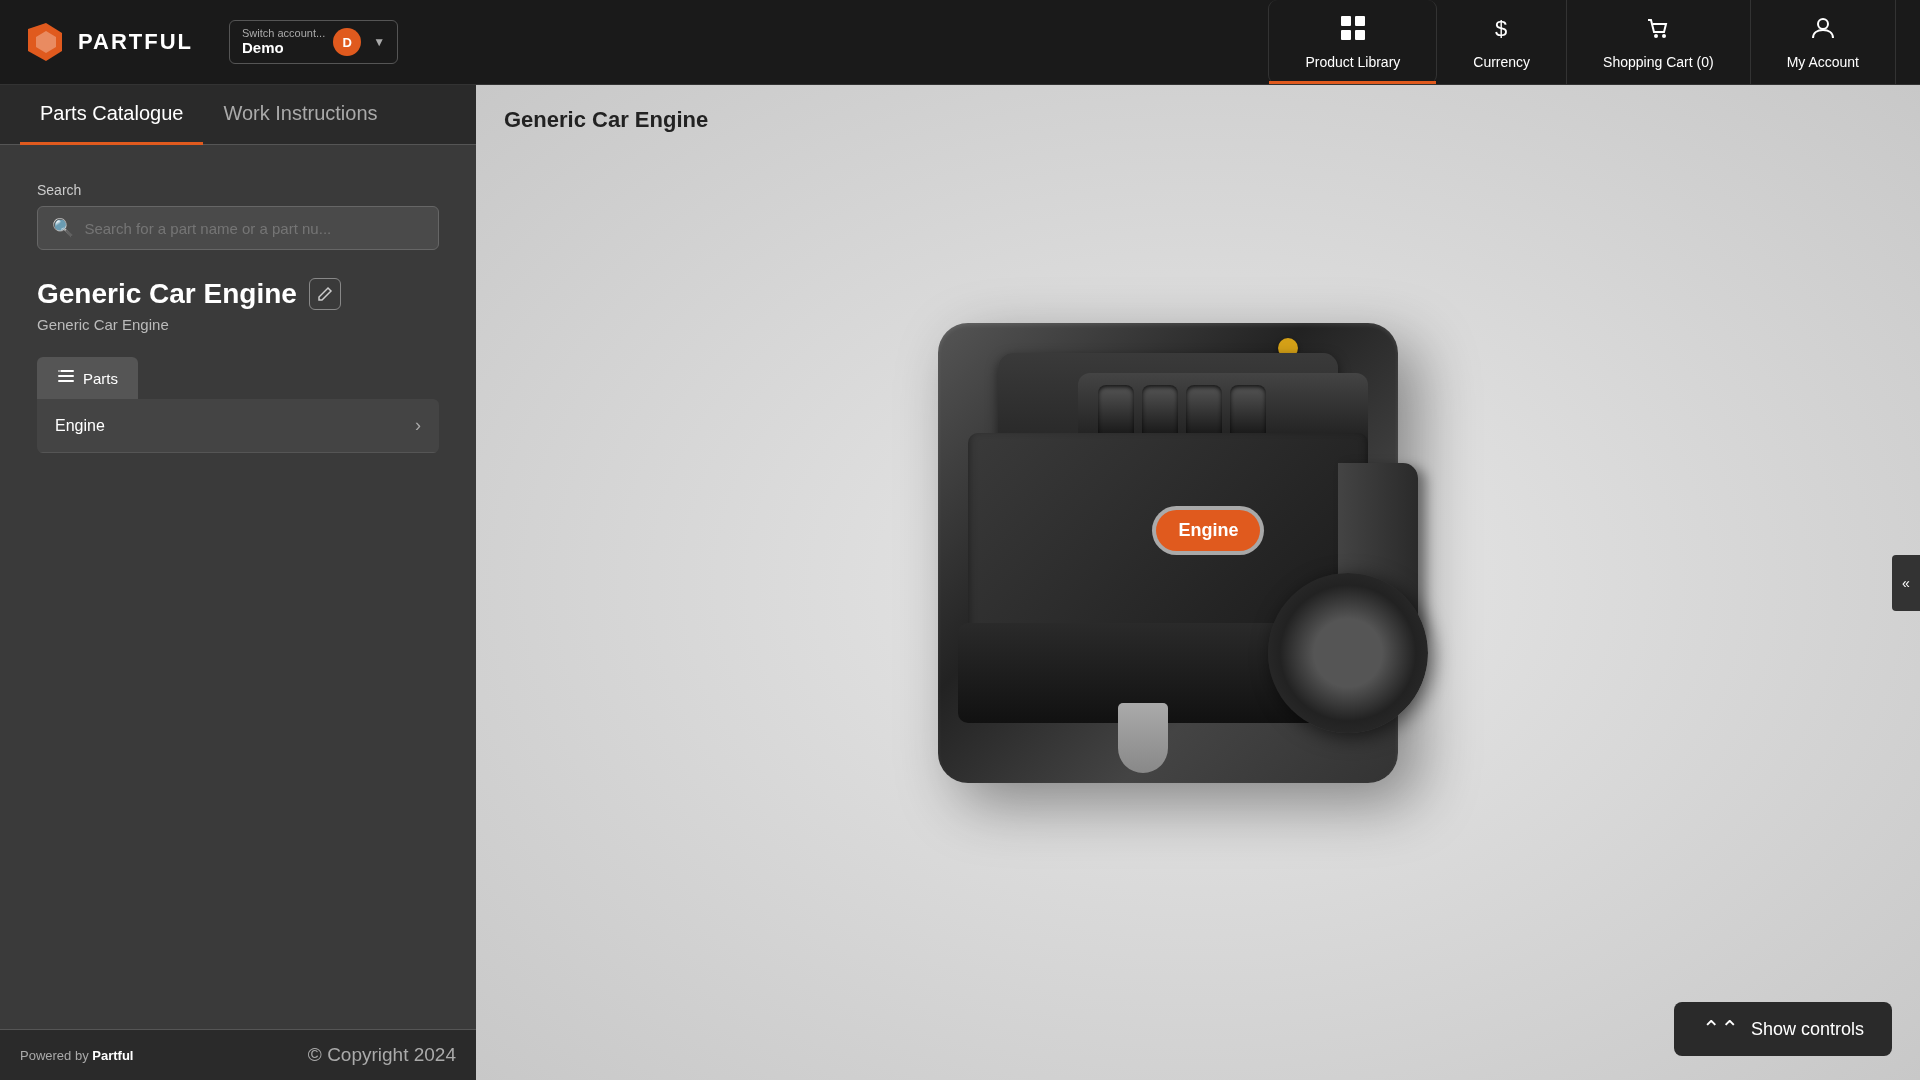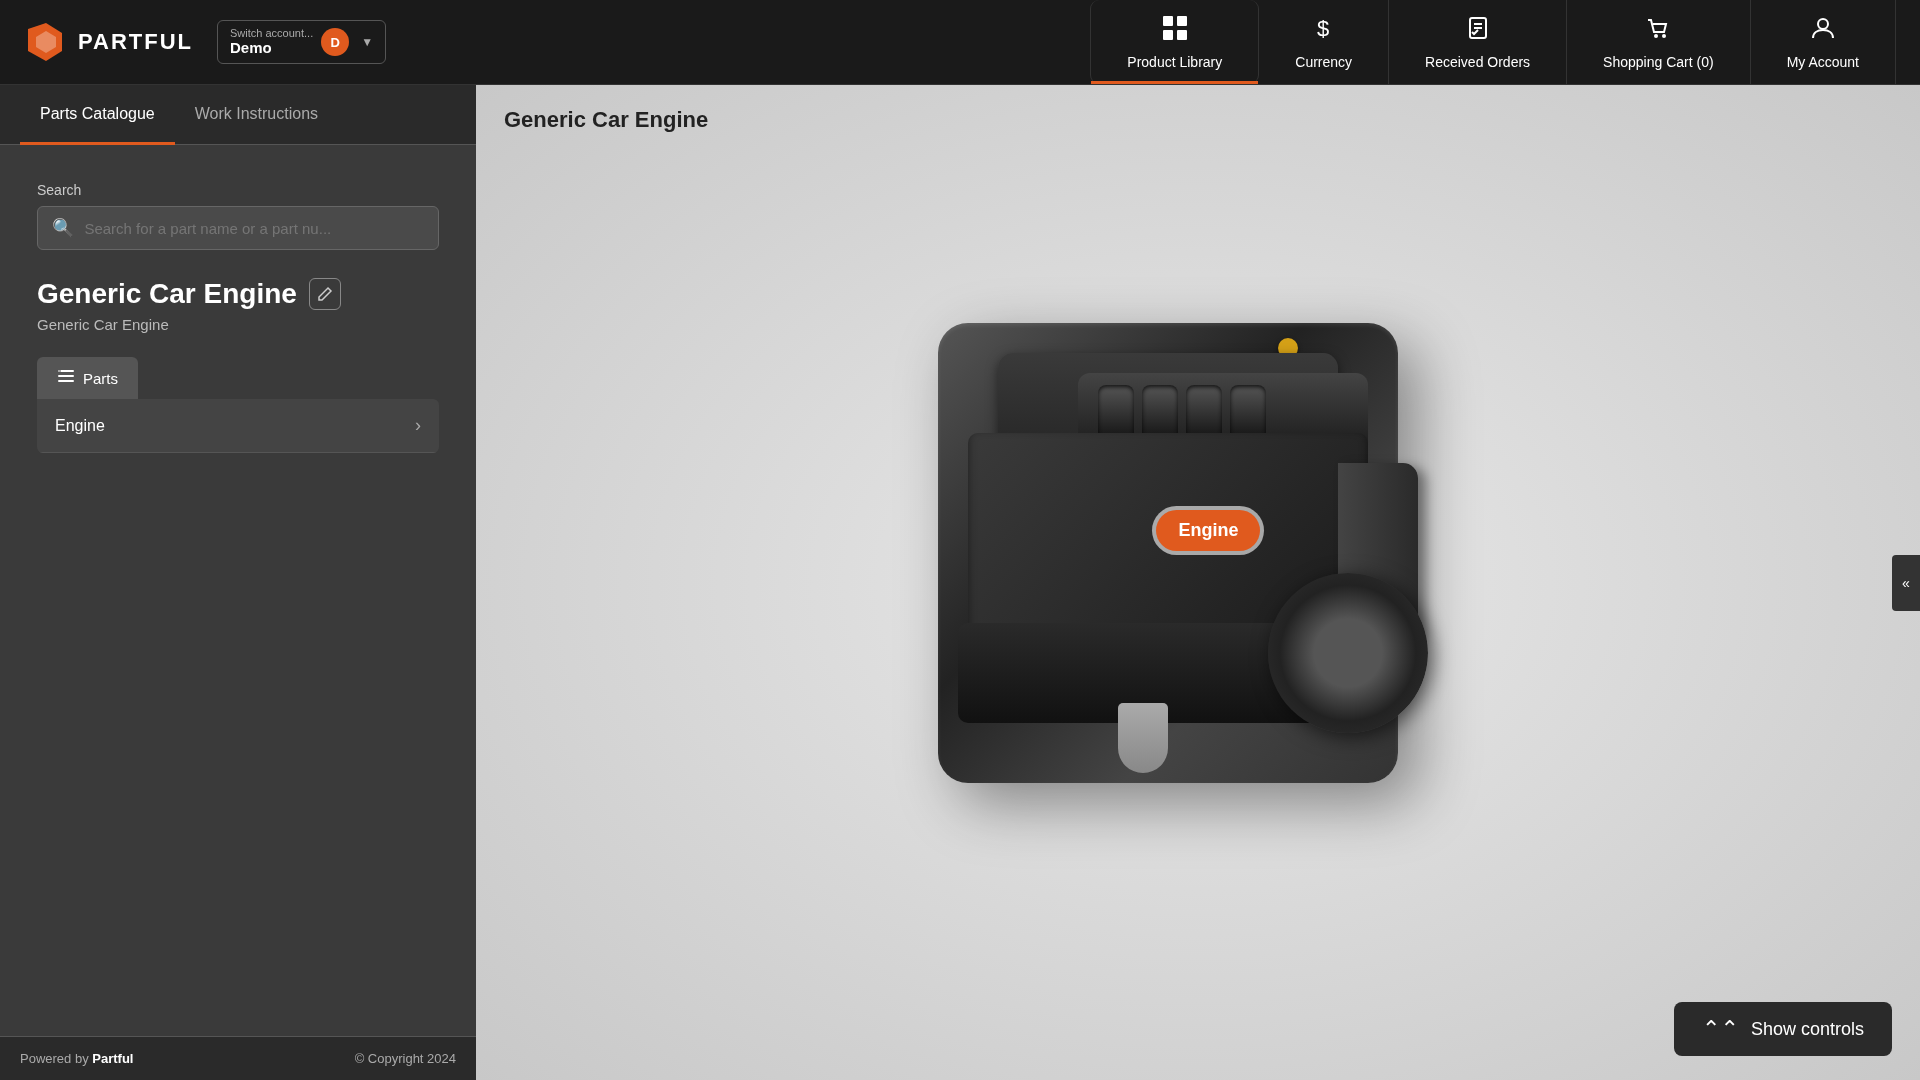--- a/index.html
+++ b/index.html
@@ -32,20 +32,21 @@
       letter-spacing: 2px;
     }
     .account-switcher {
       border: 1px solid #555;
       border-radius: 6px;
       padding: 6px 12px;
       display: flex;
       align-items: center;
       gap: 8px;
       cursor: pointer;
+      margin-left: 12px;
     }
     .account-switcher-label {
       font-size: 11px;
       color: #aaa;
       display: block;
     }
     .account-switcher-name {
       color: white;
       font-size: 15px;
       font-weight: 700;
@@ -129,21 +130,21 @@
       background: #2a2a2a;
       border-bottom: 1px solid #555;
       padding: 0 20px;
       height: 60px;
     }
     .sidebar-tab {
       padding: 0 20px;
       display: flex;
       align-items: center;
       color: #aaa;
-      font-size: 16px;
+      font-size: 20px;
       cursor: pointer;
       border-bottom: 3px solid transparent;
       margin-bottom: -1px;
     }
     .sidebar-tab.active {
       color: white;
       border-bottom-color: #e05a1e;
     }
 
     .sidebar-content {
@@ -261,21 +262,21 @@
       color: #aaa;
       font-size: 13px;
     }
     .footer-left a {
       color: white;
       font-weight: bold;
       text-decoration: none;
     }
     .footer-right {
       color: #aaa;
-      font-size: 13px;
+      font-size: 19px;
     }
 
     
     .view-area {
       flex: 1;
       background: #d8d8d8;
       position: relative;
       display: flex;
       align-items: center;
       justify-content: center;
@@ -494,31 +495,20 @@
 
     <div class="nav-item">
       <span class="nav-icon">
         <svg width="28" height="28" viewBox="0 0 28 28" fill="white">
           <text x="7" y="22" font-size="22" fill="white">$</text>
         </svg>
       </span>
       <span class="nav-label">Currency</span>
     </div>
 
-    <div class="nav-item">
-      <span class="nav-icon">
-        <svg width="28" height="28" viewBox="0 0 28 28" fill="none">
-          <rect x="6" y="4" width="16" height="20" rx="2" stroke="white" stroke-width="2"></rect>
-          <line x1="10" y1="10" x2="18" y2="10" stroke="white" stroke-width="2"></line>
-          <line x1="10" y1="14" x2="18" y2="14" stroke="white" stroke-width="2"></line>
-          <polyline points="8,18 10,20 14,16" stroke="white" stroke-width="2" fill="none"></polyline>
-        </svg>
-      </span>
-      <span class="nav-label">Received Orders</span>
-    </div>
 
     <div class="nav-item">
       <span class="nav-icon">
         <svg width="28" height="28" viewBox="0 0 28 28" fill="none">
           <path d="M4 6h3l3 12h10l2-8H9" stroke="white" stroke-width="2" fill="none"></path>
           <circle cx="12" cy="22" r="2" fill="white"></circle>
           <circle cx="20" cy="22" r="2" fill="white"></circle>
         </svg>
       </span>
       <span class="nav-label">Shopping Cart (0)</span>

